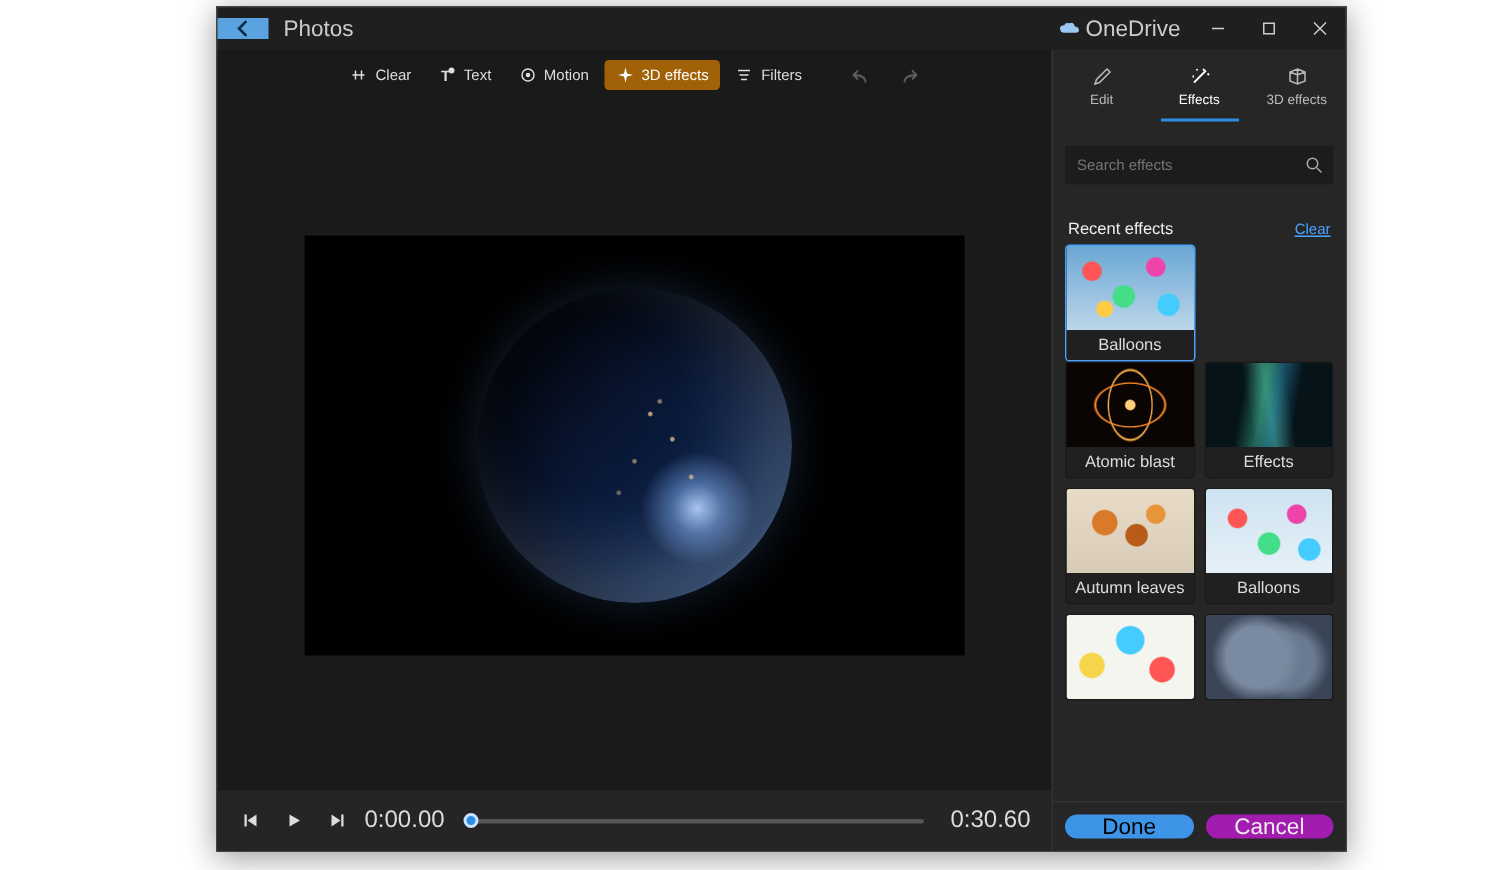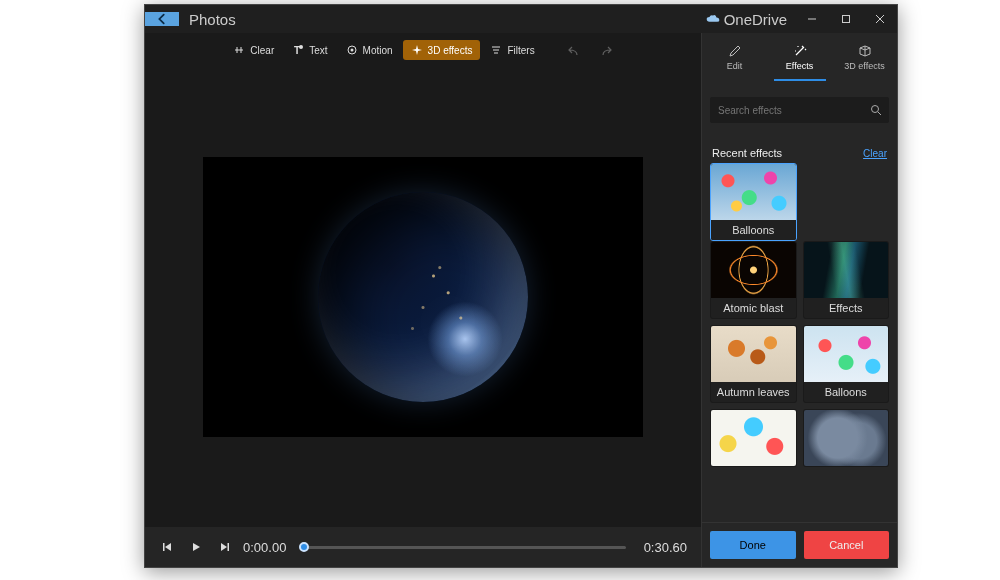--- a/index.html
+++ b/index.html
@@ -36,21 +36,21 @@
   .planet::after{
     content:""; position:absolute; inset:0; border-radius:50%;
     background:
       radial-gradient(circle at 55% 40%, rgba(255,220,150,.7) 0 1px, transparent 2px),
       radial-gradient(circle at 62% 48%, rgba(255,220,150,.7) 0 1px, transparent 2px),
       radial-gradient(circle at 50% 55%, rgba(255,220,150,.5) 0 1px, transparent 2px),
       radial-gradient(circle at 68% 60%, rgba(255,220,150,.6) 0 1px, transparent 2px),
       radial-gradient(circle at 45% 65%, rgba(255,220,150,.4) 0 1px, transparent 2px),
       radial-gradient(circle at 58% 36%, rgba(255,220,150,.5) 0 1px, transparent 2px);
   }
-  .playbar { height:40px; background:#252525; display:flex; align-items:center; padding:0 14px; gap:10px; font-size:13px; color:#ddd;}
+  .playbar { height:40px; background:#252525; display:flex; align-items:center; padding:0 14px; gap:10px; font-size:16px; color:#ddd;}
   .pbtn { width:18px; height:18px; display:flex; align-items:center; justify-content:center; cursor:pointer;}
   .track { flex:1; height:3px; background:#555; border-radius:2px; position:relative; margin:0 8px;}
   .thumb { position:absolute; left:0%; top:50%; width:10px; height:10px; background:#2e8de6; border:2px solid #cce4ff; border-radius:50%; transform:translate(-50%,-50%);}
   .side { width:196px; background:#262626; display:flex; flex-direction:column; border-left:1px solid #333;}
   .side-tabs { display:flex; height:48px;}
   .stab { flex:1; display:flex; flex-direction:column; align-items:center; justify-content:center; gap:3px; font-size:9px; color:#bbb; cursor:pointer; position:relative;}
   .stab.active { color:#fff;}
   .stab.active::after{ content:""; position:absolute; bottom:0; left:10%; right:10%; height:2px; background:#2e8de6;}
   .search { display:flex; align-items:center; background:#1c1c1c; margin:16px 8px; height:26px; border-radius:2px;}
   .search input { flex:1; background:transparent; border:none; outline:none; color:#ccc; font-size:10px; padding:0 8px;}
@@ -58,23 +58,23 @@
   .sec-head{ display:flex; justify-content:space-between; align-items:center; padding:8px 10px 4px; font-size:11px; color:#eee;}
   .sec-head a{ color:#4aa3ff; font-size:10px; text-decoration:underline; cursor:pointer;}
   .grid{ display:grid; grid-template-columns:1fr 1fr; gap:6px; padding:0 8px;}
   .card{ background:#1a1a1a; border-radius:3px; overflow:hidden; cursor:pointer; border:1px solid transparent;}
   .card.selected{ border-color:#4aa3ff;}
   .thumbimg{ height:56px; background:#333; position:relative; overflow:hidden;}
   .caption{ font-size:11px; color:#ddd; text-align:center; padding:4px 2px; background:#202020;}
   .side-scroll{ flex:1; overflow-y:auto;}
   .side-scroll::-webkit-scrollbar{width:8px;} .side-scroll::-webkit-scrollbar-thumb{background:#444;border-radius:4px;}
   .footer{ display:flex; gap:8px; padding:8px; border-top:1px solid #333;}
-  .fbtn{ flex:1; height:28px; display:flex; align-items:center; justify-content:center; font-size:11px; border-radius:2px; cursor:pointer;}
+  .fbtn{ flex:1; height:16px; display:flex; align-items:center; justify-content:center; font-size:15px; border-radius:12px; cursor:pointer;}
   .fbtn.primary{ background:#3d94e6; color:#000;}
-  .fbtn.secondary{ background:#ef4444; color:#eee;}
+  .fbtn.secondary{ background:#a21caf; color:#eee;}
   svg{ display:block;}
 
   
   .fx-balloons{ background: radial-gradient(circle at 20% 30%, #f55 0 6px, transparent 7px),
     radial-gradient(circle at 45% 60%, #4d8 0 7px, transparent 8px),
     radial-gradient(circle at 70% 25%, #e4a 0 6px, transparent 7px),
     radial-gradient(circle at 80% 70%, #4cf 0 7px, transparent 8px),
     radial-gradient(circle at 30% 75%, #fc4 0 5px, transparent 6px),
     linear-gradient(#6aa7d4,#bcd6ea);}
   .fx-confetti{ background:

